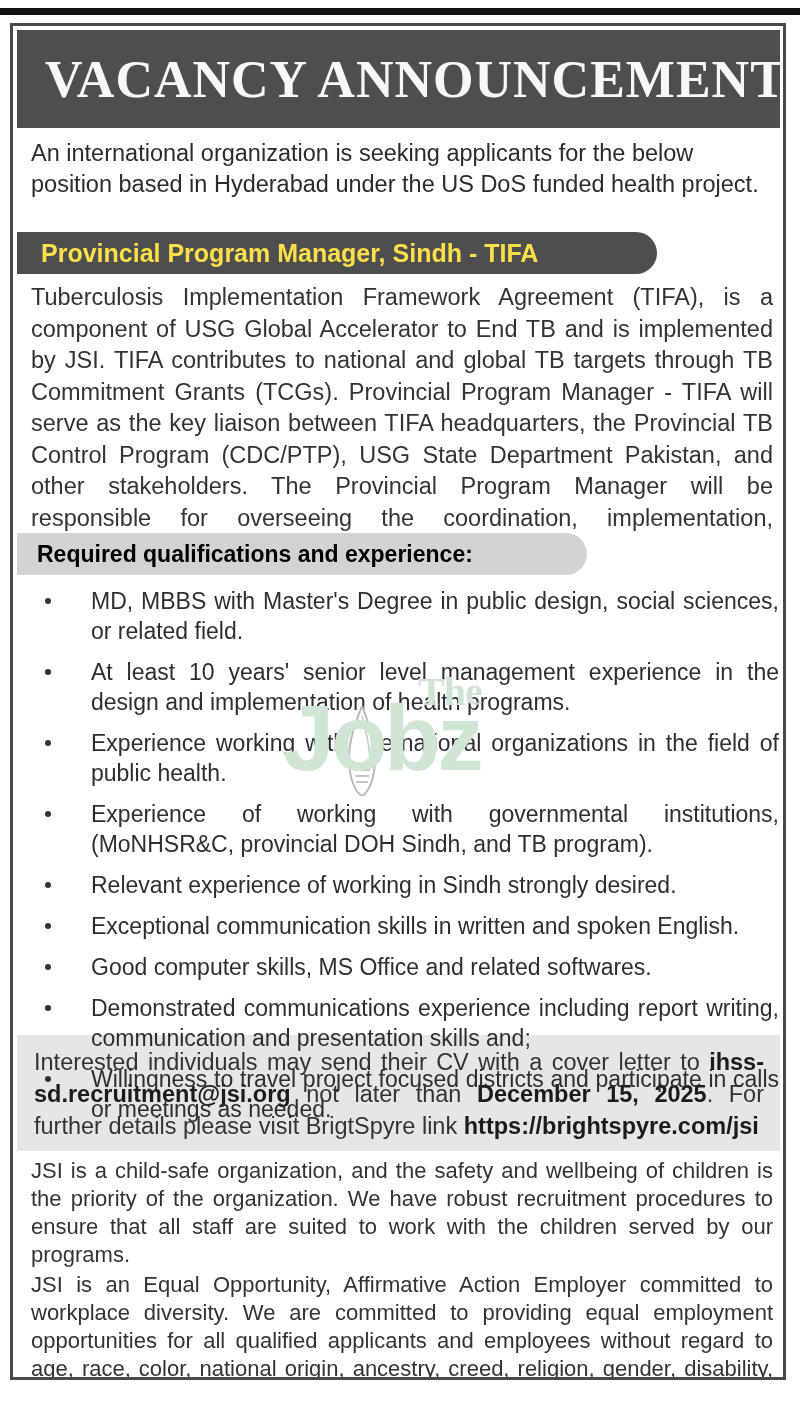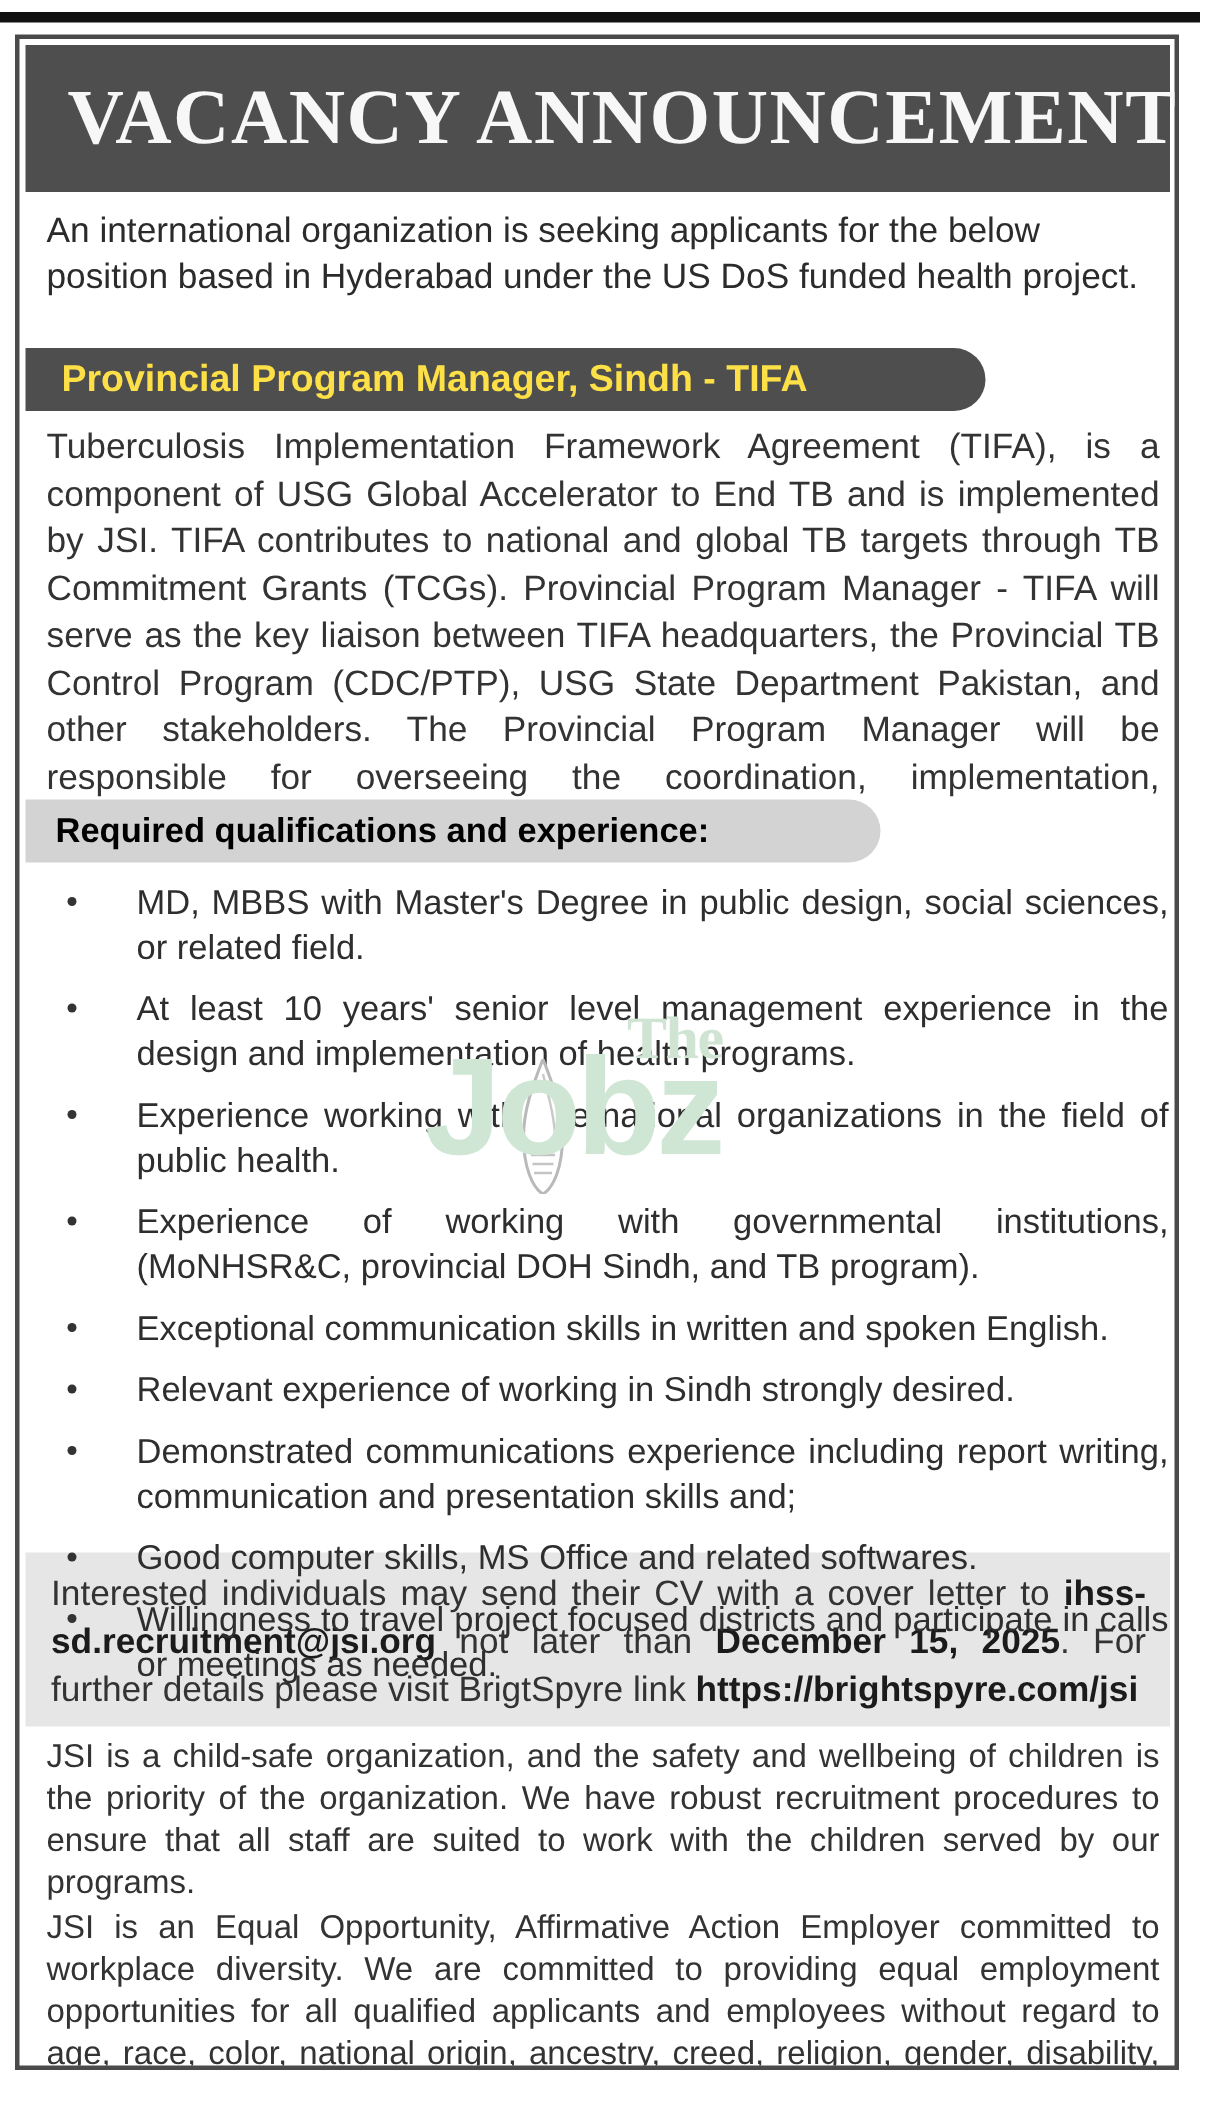--- a/index.html
+++ b/index.html
@@ -268,33 +268,33 @@
       <div class="qual-item">
         <span class="qual-bullet"></span>
         <span>Experience working with international organizations in the field of public health.</span>
       </div>
       <div class="qual-item">
         <span class="qual-bullet"></span>
         <span>Experience of working with governmental institutions, (MoNHSR&amp;C, provincial DOH Sindh, and TB program).</span>
       </div>
       <div class="qual-item nojust">
         <span class="qual-bullet"></span>
+        <span>Relevant experience of working in Sindh strongly desired.</span>
+      </div>
+      <div class="qual-item nojust">
+        <span class="qual-bullet"></span>
         <span>Exceptional communication skills in written and spoken English.</span>
       </div>
       <div class="qual-item nojust">
         <span class="qual-bullet"></span>
-        <span>Relevant experience of working in Sindh strongly desired.</span>
+        <span>Good computer skills, MS Office and related softwares.</span>
       </div>
       <div class="qual-item">
         <span class="qual-bullet"></span>
         <span>Demonstrated communications experience including report writing, communication and presentation skills and;</span>
-      </div>
-      <div class="qual-item nojust">
-        <span class="qual-bullet"></span>
-        <span>Good computer skills, MS Office and related softwares.</span>
       </div>
       <div class="qual-item">
         <span class="qual-bullet"></span>
         <span>Willingness to travel project focused districts and participate in calls or meetings as needed.</span>
       </div>
     </div>
 
     <div class="apply">
       <div class="apply-text">
         <span>Interested individuals may send their CV with a cover letter to </span><b>ihss-sd.recruitment@jsi.org</b><span> not later than </span><b>December 15, 2025</b><span>. For further details please visit BrigtSpyre link </span><b>https://brightspyre.com/jsi</b>

